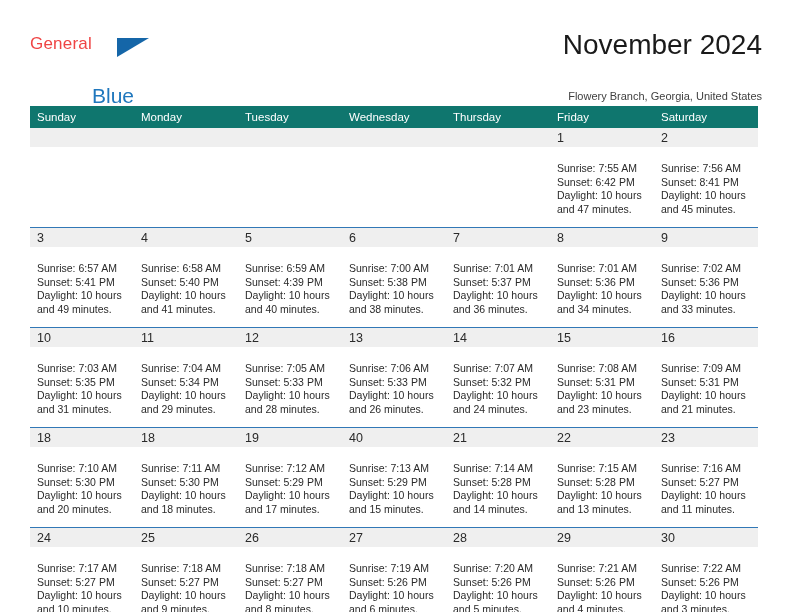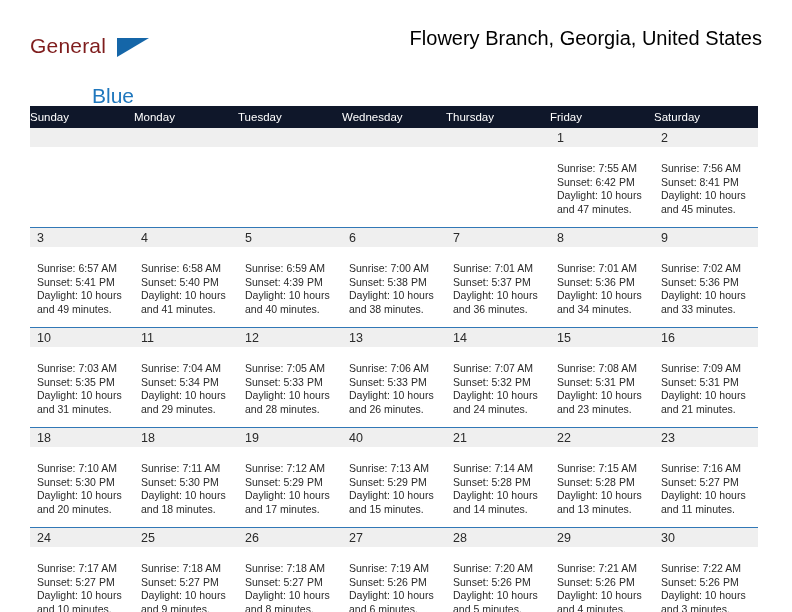--- a/index.html
+++ b/index.html
@@ -33,23 +33,23 @@
     position: absolute;
     left: 0;
     top: 6px;
     width: 200px;
     height: 58px;
   }
   .logo-general {
     position: absolute;
     left: 0;
     top: 0;
-    font-size: 21px;
+    font-size: 17px;
     letter-spacing: 0.2px;
-    color: #7f1d1d;
+    color: #ef4444;
     font-family: "Liberation Sans", sans-serif;
   }
   .logo-blue {
     position: absolute;
     left: 62px;
     top: 22px;
     font-size: 21px;
     color: #1f77bd;
     font-family: "Liberation Sans", sans-serif;
     margin-top: 28px;
@@ -71,43 +71,43 @@
     text-align: right;
   }
   .cal-title {
     font-size: 28px;
     font-weight: normal;
     color: #1a1a1a;
     line-height: 34px;
     white-space: nowrap;
   }
   .cal-subtitle {
-    font-size: 20px;
-    color: #000000;
+    font-size: 11px;
+    color: #404040;
     line-height: 20px;
-    margin-top: 0;
+    margin-top: 24px;
     white-space: nowrap;
   }
 
   
   .calendar {
     position: absolute;
     left: 30px;
     top: 106px;
     width: 728px;
     border-collapse: collapse;
     table-layout: fixed;
   }
   .calendar th {
-    background: #0f172a;
+    background: #0f766e;
     color: #ffffff;
     font-size: 11.5px;
     font-weight: normal;
     text-align: left;
-    padding: 5px 0 5px 0;
+    padding: 5px 0 5px 7px;
     height: 20px;
     box-sizing: border-box;
   }
   .calendar td {
     vertical-align: top;
     padding: 0;
     width: 104px;
     border-top: 1px solid #3178b6;
     background: #ffffff;
   }
@@ -143,20 +143,21 @@
 
 <div class="page">
 
   <div class="header">
     <div class="logo">
       <span class="logo-general">General</span>
       <span class="logo-tri"></span>
       <span class="logo-blue">Blue</span>
     </div>
     <div class="title-block">
+      <div class="cal-title">November 2024</div>
       <div class="cal-subtitle">Flowery Branch, Georgia, United States</div>
     </div>
   </div>
 
   <table class="calendar">
     <thead>
       <tr id="weekday-row">
           <th>Sunday</th>
           <th>Monday</th>
           <th>Tuesday</th>

